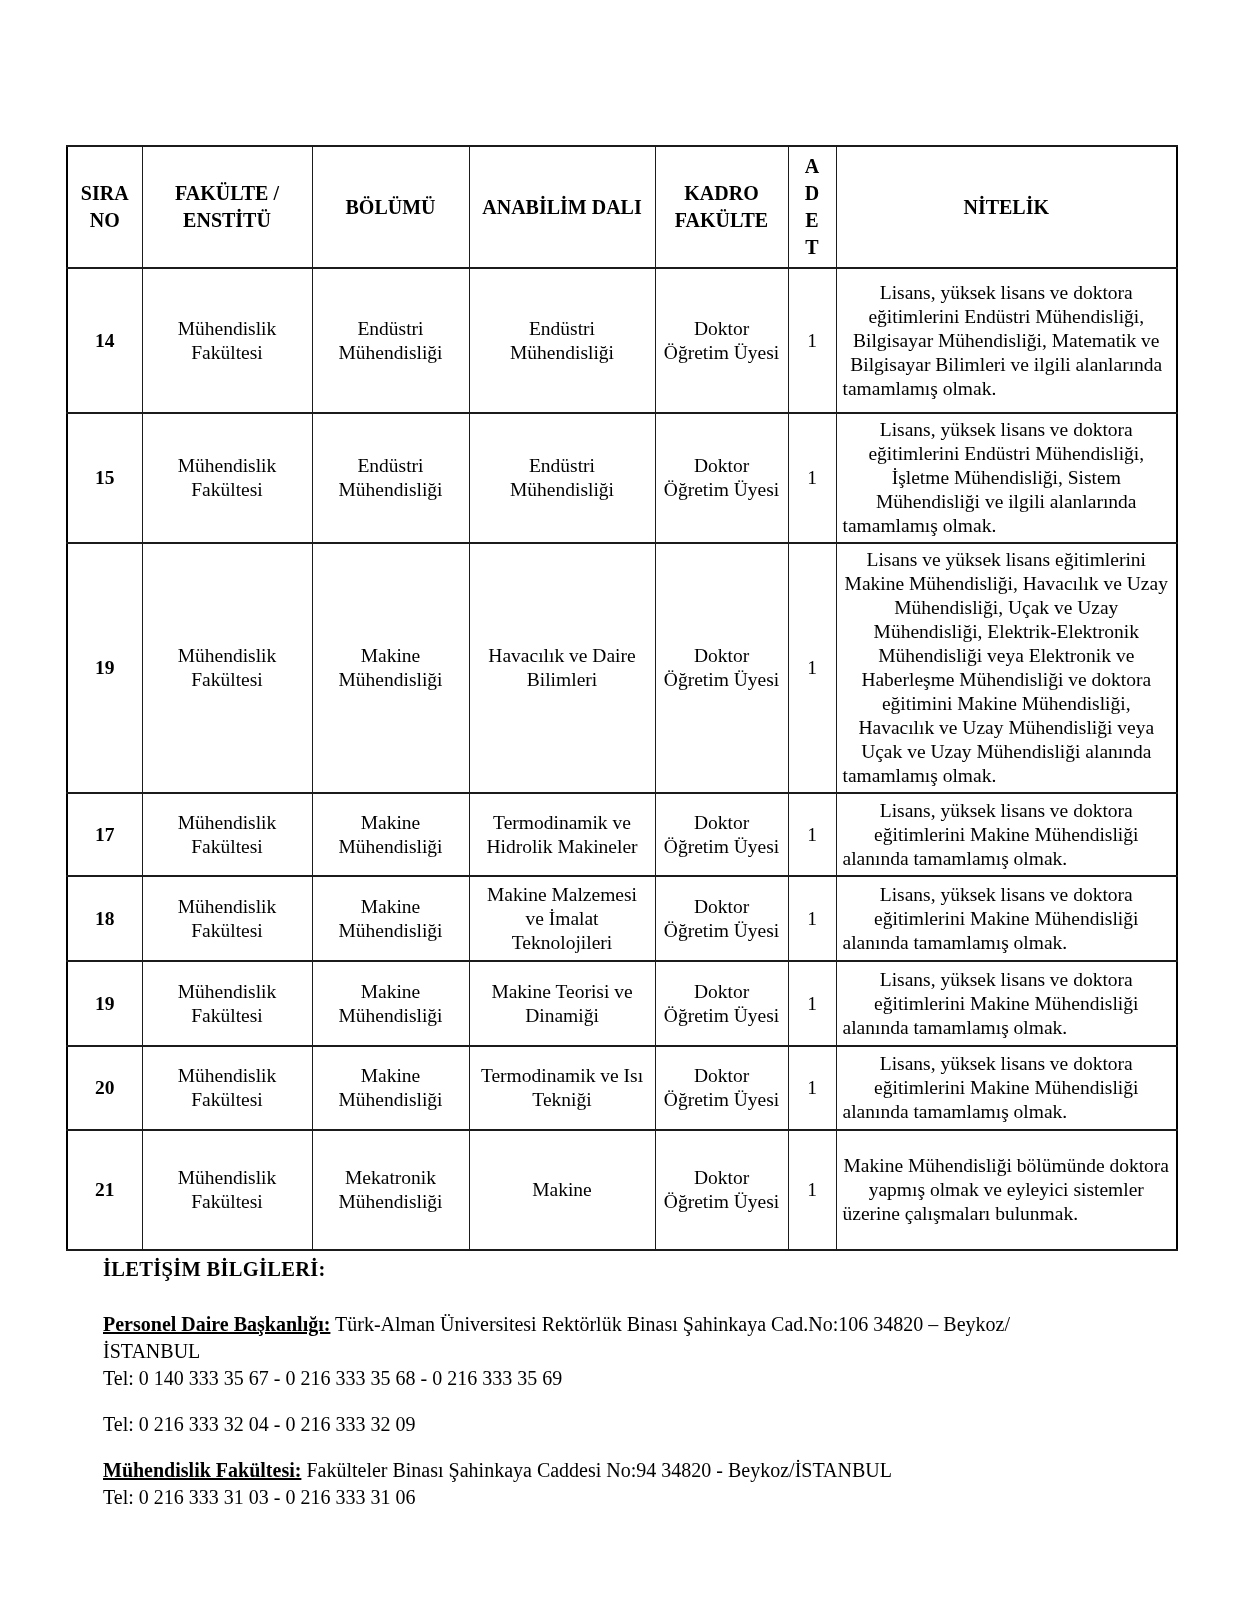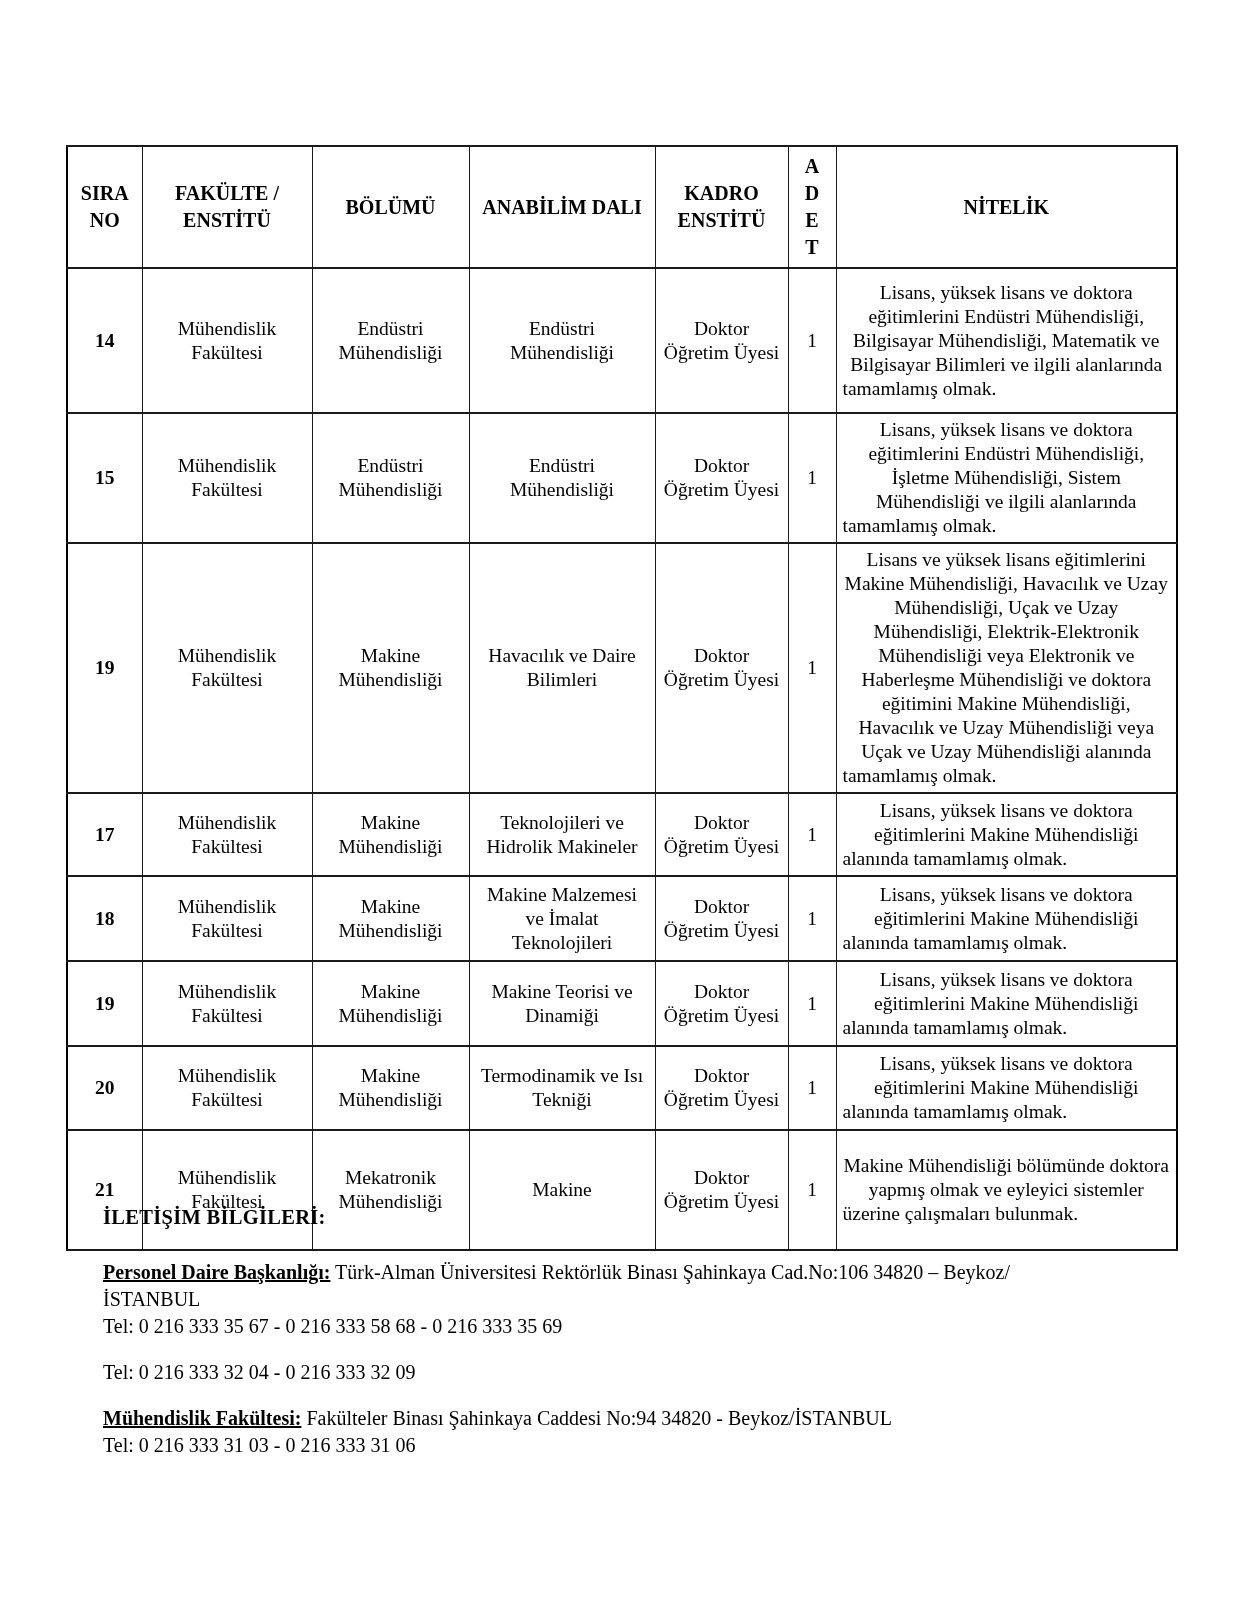--- a/index.html
+++ b/index.html
@@ -59,21 +59,21 @@
     text-align-last: left;
     padding: 6px 9px;
     font-size: 19px;
     line-height: 23px;
   }
 
   
   .contact {
     position: absolute;
     left: 103px;
-    top: 1206px;
+    top: 1258px;
     width: 1005px;
     font-size: 20px;
   }
   .contact-title {
     font-weight: bold;
     font-size: 20.5px;
     margin: 0 0 30px 0;
     letter-spacing: 0.3px;
   }
   .entry {
@@ -99,21 +99,21 @@
       <col style="width:133px">
       <col style="width:48px">
       <col style="width:341px">
     </colgroup>
     <thead>
       <tr class="header-row" style="height:113px;">
         <th>SIRA NO</th>
         <th>FAKÜLTE / ENSTİTÜ</th>
         <th>BÖLÜMÜ</th>
         <th>ANABİLİM DALI</th>
-        <th>KADRO ENSTİTÜ</th>
+        <th>KADRO FAKÜLTE</th>
         <th class="adet-header">A
 D
 E
 T</th>
         <th>NİTELİK</th>
       </tr>
     </thead>
     <tbody>
       <tr style="height:145px;">
         <td class="num">14</td>
@@ -139,21 +139,21 @@
         <td>Makine Mühendisliği</td>
         <td>Havacılık ve Daire Bilimleri</td>
         <td>Doktor Öğretim Üyesi</td>
         <td>1</td>
         <td class="nitelik">Lisans ve yüksek lisans eğitimlerini Makine Mühendisliği, Havacılık ve Uzay Mühendisliği, Uçak ve Uzay Mühendisliği, Elektrik-Elektronik Mühendisliği veya Elektronik ve Haberleşme Mühendisliği ve doktora eğitimini Makine Mühendisliği, Havacılık ve Uzay Mühendisliği veya Uçak ve Uzay Mühendisliği alanında tamamlamış olmak.</td>
       </tr>
       <tr style="height:83px;">
         <td class="num">17</td>
         <td>Mühendislik Fakültesi</td>
         <td>Makine Mühendisliği</td>
-        <td>Teknolojileri ve Hidrolik Makineler</td>
+        <td>Termodinamik ve Hidrolik Makineler</td>
         <td>Doktor Öğretim Üyesi</td>
         <td>1</td>
         <td class="nitelik">Lisans, yüksek lisans ve doktora eğitimlerini Makine Mühendisliği alanında tamamlamış olmak.</td>
       </tr>
       <tr style="height:85px;">
         <td class="num">18</td>
         <td>Mühendislik Fakültesi</td>
         <td>Makine Mühendisliği</td>
         <td>Makine Malzemesi ve İmalat Teknolojileri</td>
         <td>Doktor Öğretim Üyesi</td>
@@ -191,21 +191,21 @@
   </table>
 
   <div class="contact">
     <div class="contact-title">İLETİŞİM BİLGİLERİ:</div>
 
     <div class="entry">
       <div>
         <span class="entry-label">Personel Daire Başkanlığı:</span>
         <span class="entry-address">Türk-Alman Üniversitesi Rektörlük Binası Şahinkaya Cad.No:106 34820 – Beykoz/İSTANBUL</span>
       </div>
-      <div class="entry-tel">Tel: 0 216 333 35 67 - 0 216 333 58 68 - 0 216 333 35 69</div>
+      <div class="entry-tel">Tel: 0 140 333 35 67 - 0 216 333 35 68 - 0 216 333 35 69</div>
     </div>
 
     <div class="entry">
       <div class="entry-tel">Tel: 0 216 333 32 04 - 0 216 333 32 09</div>
     </div>
 
 
     <div class="entry">
       <div>
         <span class="entry-label">Mühendislik Fakültesi:</span>

